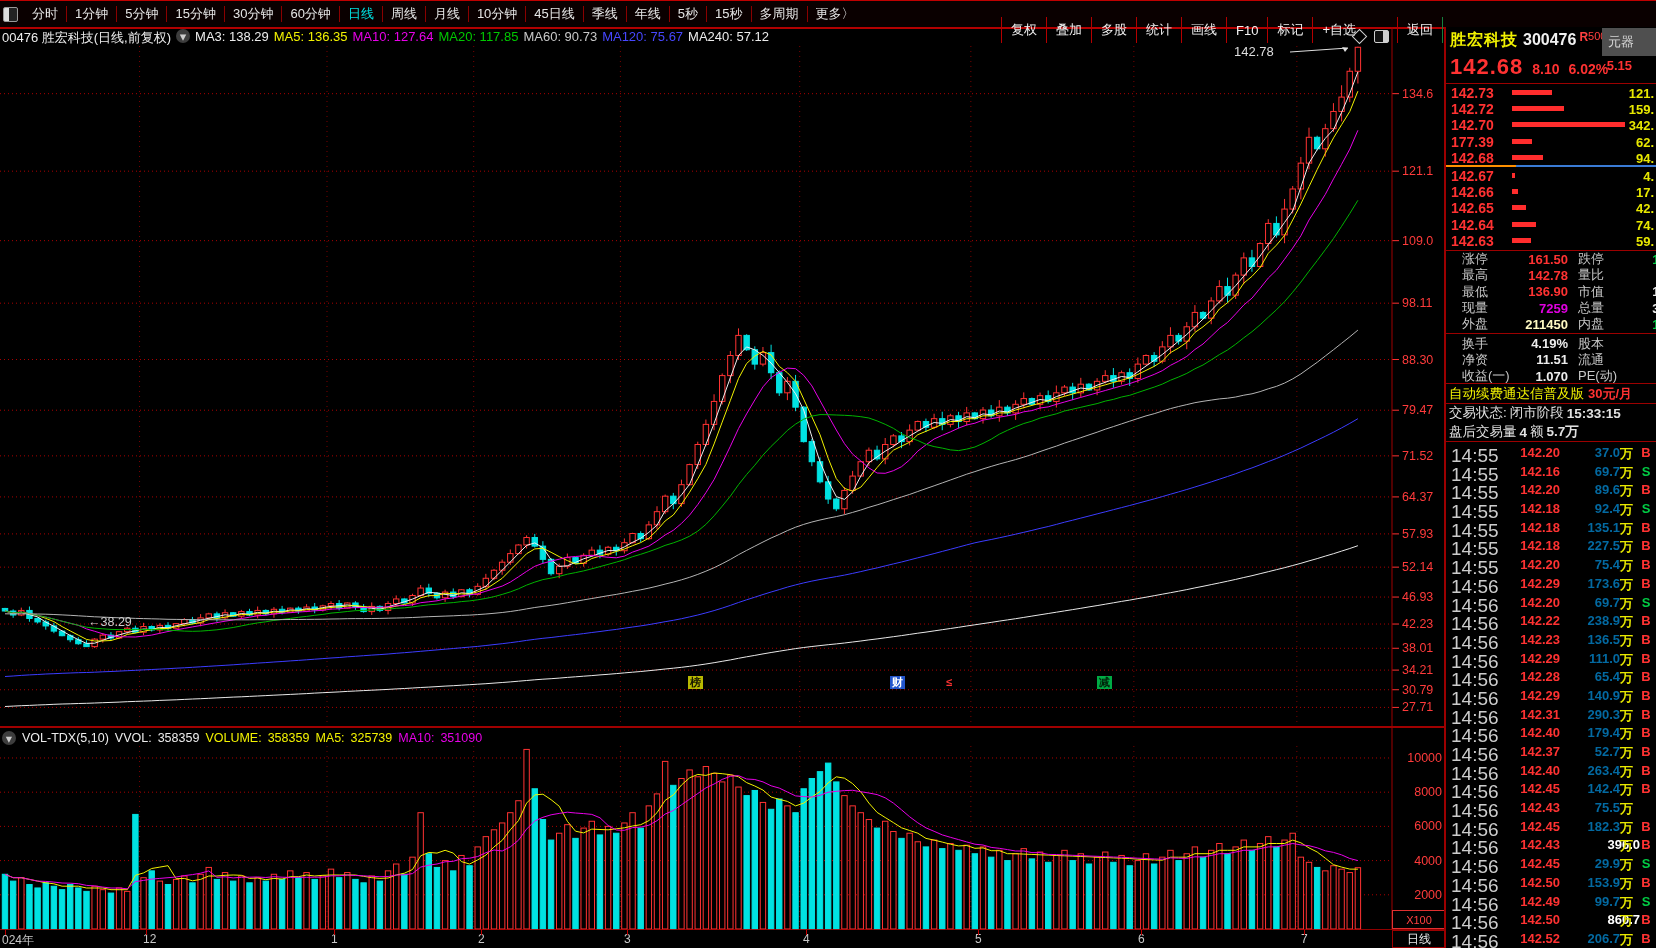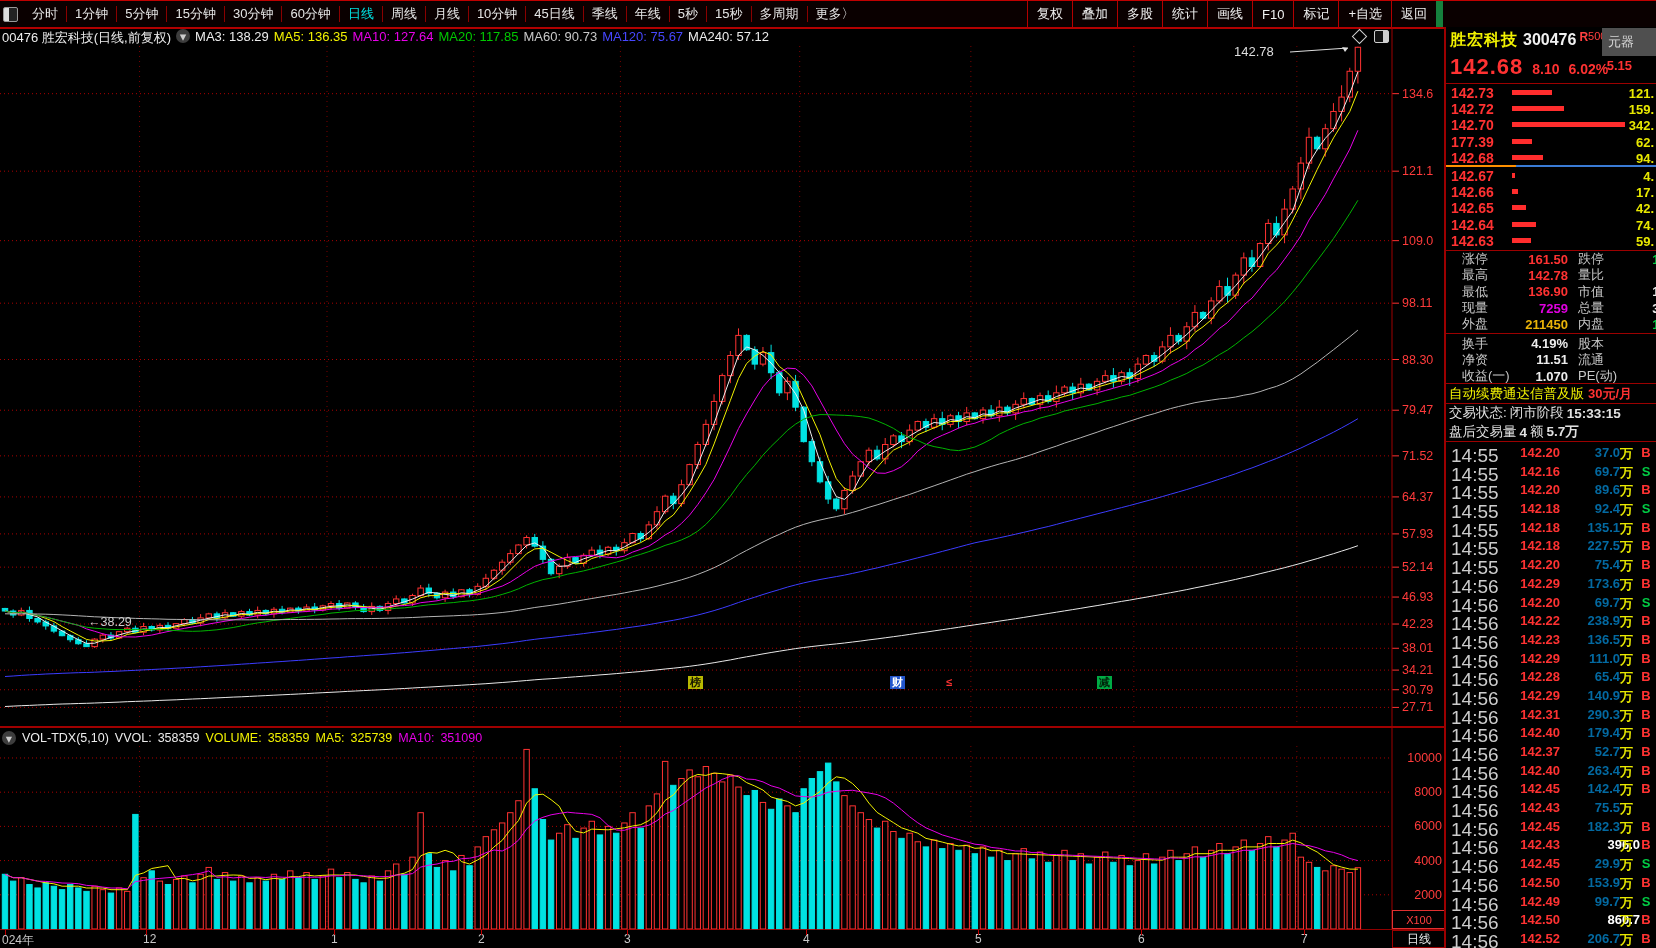--- a/index.html
+++ b/index.html
@@ -8,24 +8,24 @@
   #app{position:absolute;inset:0;background:#000;}
   
   #toolbar{position:absolute;left:0;top:0;width:1656px;height:26px;background:#0a0000;
            border-top:1px solid #c00000;border-bottom:2px solid #b40000;display:flex;align-items:center;}
   .win-icon{width:13px;height:13px;border:1px solid #999;border-radius:2px;margin:0 6px 0 3px;
             background:linear-gradient(to right,#ddd 0 5px,#222 5px);flex:0 0 auto;}
   #periods{display:flex;align-items:center;height:100%;}
   .tb-item{color:#e6e6e6;font-size:13px;padding:0 8px;white-space:nowrap;cursor:default;}
   .tb-item.active{color:#00e2e2;}
   .tb-sep{width:1px;height:16px;background:#8a0000;}
-  #tb-btns{position:absolute;right:213px;top:0;height:100%;display:flex;align-items:stretch;}
+  #tb-btns{position:absolute;right:213px;top:16px;height:100%;display:flex;align-items:stretch;}
   .tb-btn{color:#f0f0f0;font-size:13px;padding:0 9px;display:flex;align-items:center;
           border-left:1px solid #b40000;white-space:nowrap;}
-  .tb-btn:last-child{border-right:7px solid #15803d;}
+  .tb-btn:last-child{border-right:1px solid #15803d;margin-left:32px;}
   
   #chart-title-row{position:absolute;left:2px;top:29px;height:17px;display:flex;align-items:flex-start;z-index:3;white-space:nowrap;}
   #chart-title-row span{font-size:13px;margin-right:5px;}
   .chev-circle{width:14px;height:14px;border-radius:50%;background:#3d3d3d;color:#ccc;font-size:9px;
                display:inline-flex;align-items:center;justify-content:center;margin-right:6px;}
   #vol-header-row{position:absolute;left:2px;top:730px;height:16px;display:flex;align-items:center;z-index:3;white-space:nowrap;}
   #vol-header-row span{font-size:12.5px;margin-right:6px;}
   .c-wht{color:#ececec}.c-yel{color:#f2f200}.c-mag{color:#e800e8}
   
   #chart-svg{position:absolute;left:0;top:0;width:1656px;height:948px;z-index:1;}
@@ -890,21 +890,21 @@
           <span class="s-v2" style="color: rgb(236, 236, 236);">123</span>
         </div>
         <div class="stat-row">
           <span class="s-l">现量</span>
           <span class="s-v" style="color: rgb(224, 0, 224);">7259</span>
           <span class="s-l2">总量</span>
           <span class="s-v2" style="color: rgb(236, 236, 236);">358</span>
         </div>
         <div class="stat-row">
           <span class="s-l">外盘</span>
-          <span class="s-v" style="color: #eab308;">211450</span>
+          <span class="s-v" style="color: #fef9c3;">211450</span>
           <span class="s-l2">内盘</span>
           <span class="s-v2" style="color: rgb(0, 204, 68);">146</span>
         </div>
         <div class="stat-div"></div>
         <div class="stat-row">
           <span class="s-l">换手</span>
           <span class="s-v" style="color: rgb(236, 236, 236);">4.19%</span>
           <span class="s-l2">股本</span>
           <span class="s-v2" style="color: rgb(236, 236, 236);">8.6</span>
         </div>

